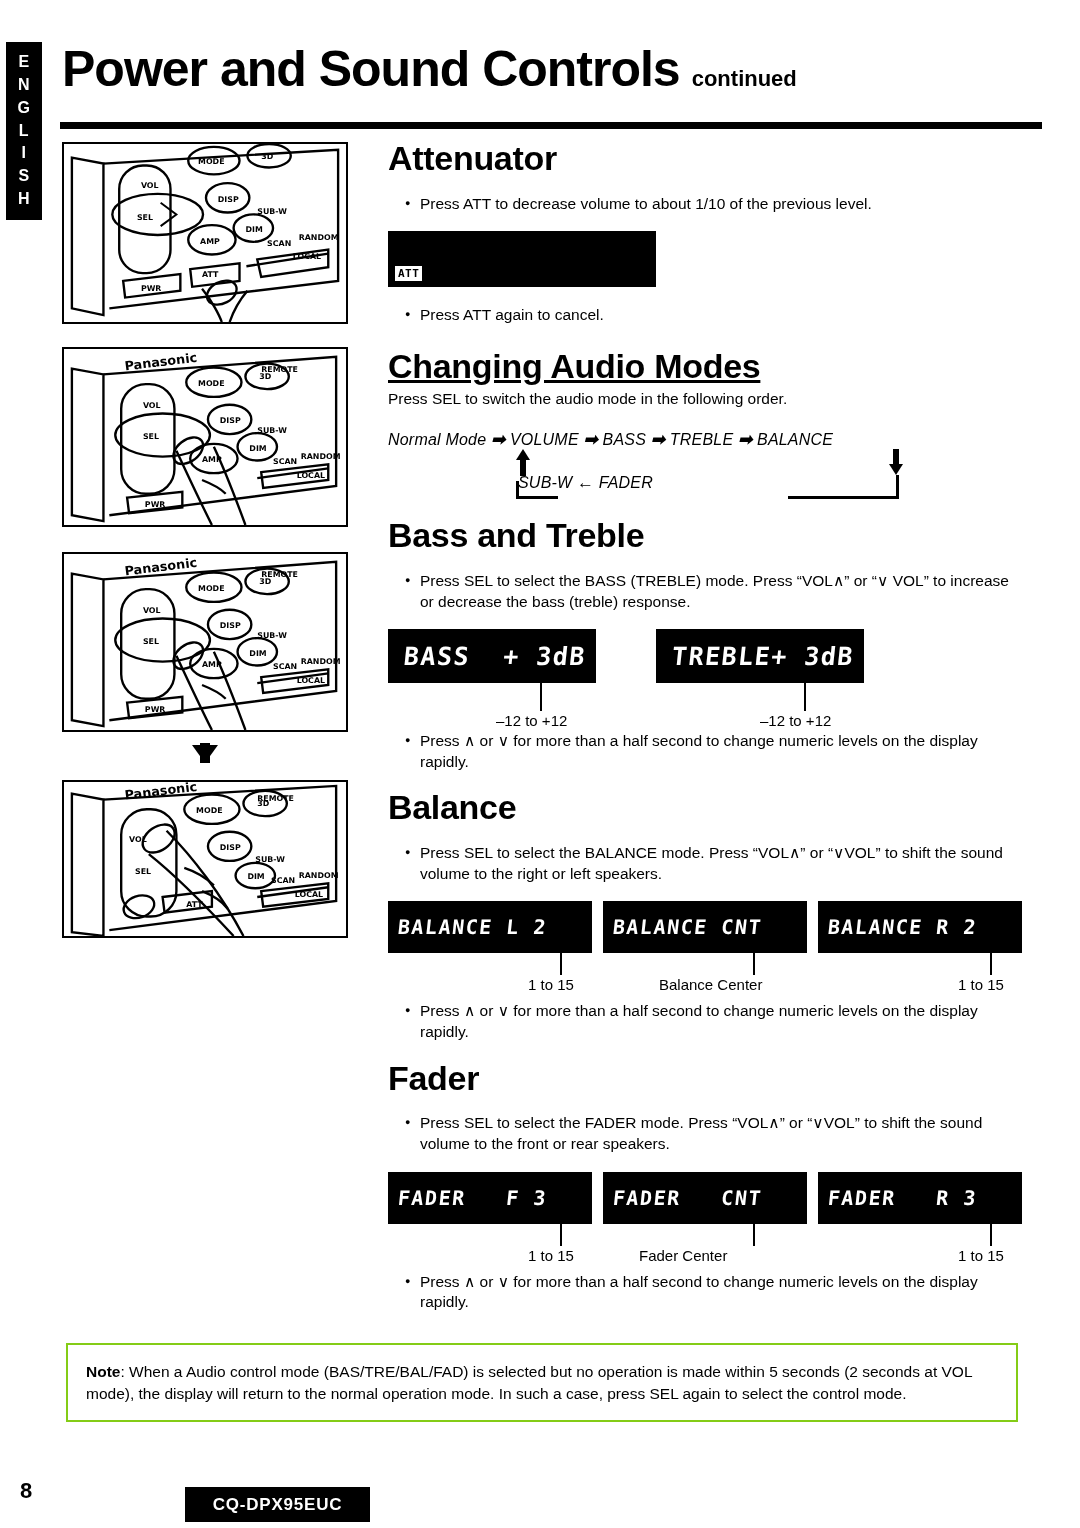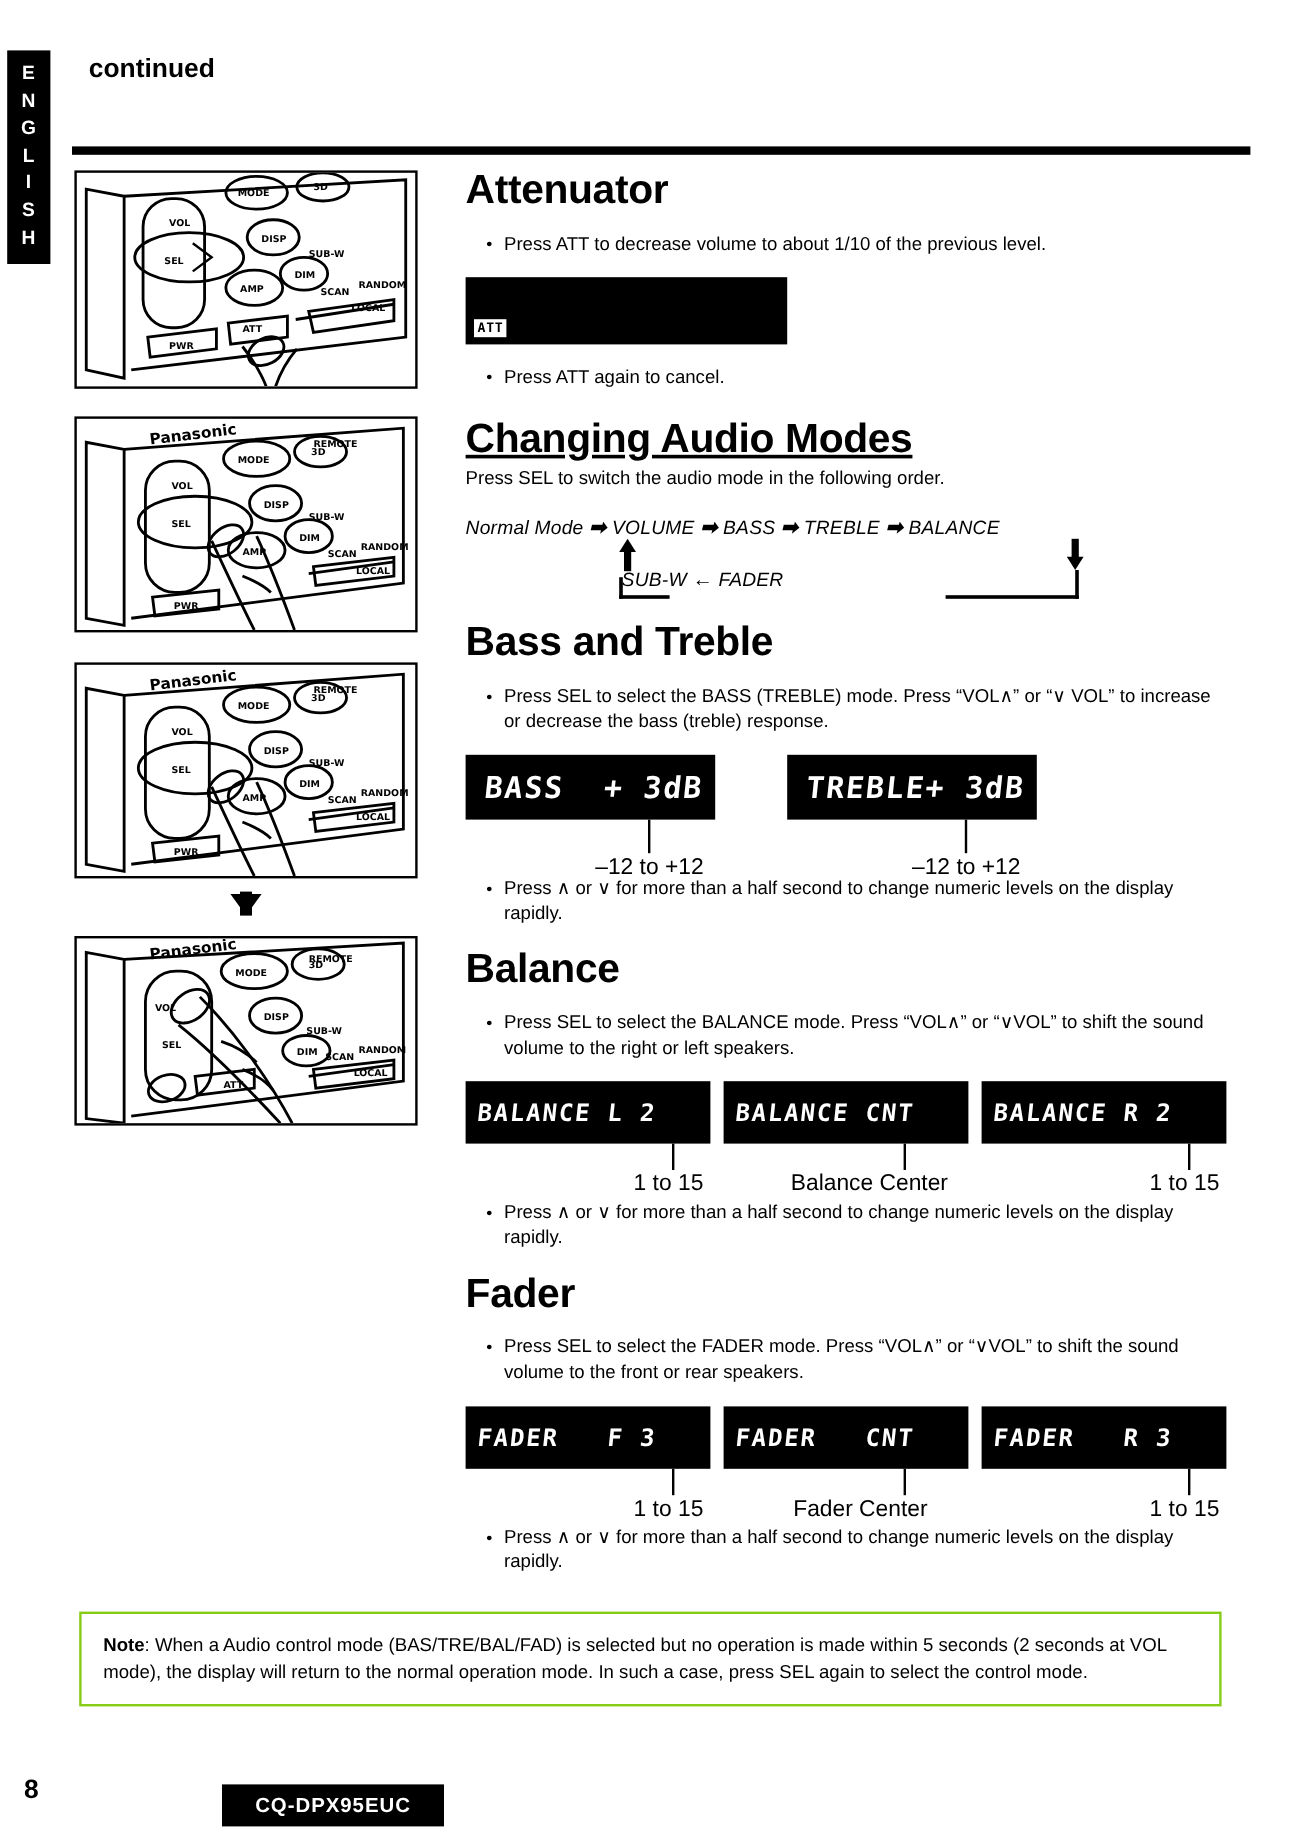--- a/index.html
+++ b/index.html
@@ -248,21 +248,21 @@
   .lcd-2 .lcd-text { font-size: 25px; padding-left: 16px; }
   .lcd-3 .lcd-text { font-size: 20px; padding-left: 10px; }
 
   .callout-wrap { position: relative; height: 42px; }
   .callout-line {
     position: absolute;
     width: 2px; background: #000;
   }
   .callout-label {
     position: absolute;
-    font-size: 19px;
+    font-size: 15px;
     white-space: nowrap;
     line-height: 1;
   }
 
   
   .note-box {
     position: absolute;
     left: 66px; top: 1343px;
     width: 952px;
     border: 2px solid #84cc16;
@@ -300,20 +300,21 @@
   <span>E</span>
   <span>N</span>
   <span>G</span>
   <span>L</span>
   <span>I</span>
   <span>S</span>
   <span>H</span>
 </div>
 
 <div class="page-header">
+  <span class="page-title">Power and Sound Controls</span>
   <span class="page-title-cont">continued</span>
 </div>
 <div class="header-rule"></div>
 
 <div class="illus-col">
 
   <div class="illus p1">
     <div class="fp">
       <svg viewBox="0 0 286 182" preserveAspectRatio="none">
         <g fill="none" stroke="#000" stroke-width="2.4">
@@ -604,21 +605,21 @@
         <div class="callout-line" style="left:172px; top:0; height:22px;"></div>
         <div class="callout-label" style="left:140px; top:24px;">1 to 15</div>
       </div>
     </div>
     <div class="lcd-cell">
       <div class="lcd lcd-3">
         <span class="lcd-text">FADER   CNT</span>
       </div>
       <div class="callout-wrap">
         <div class="callout-line" style="left:150px; top:0; height:22px;"></div>
-        <div class="callout-label" style="left:58px; top:24px;">Fader Center</div>
+        <div class="callout-label" style="left:36px; top:24px;">Fader Center</div>
       </div>
     </div>
     <div class="lcd-cell">
       <div class="lcd lcd-3">
         <span class="lcd-text">FADER   R 3</span>
       </div>
       <div class="callout-wrap">
         <div class="callout-line" style="left:172px; top:0; height:22px;"></div>
         <div class="callout-label" style="left:140px; top:24px;">1 to 15</div>
       </div>

